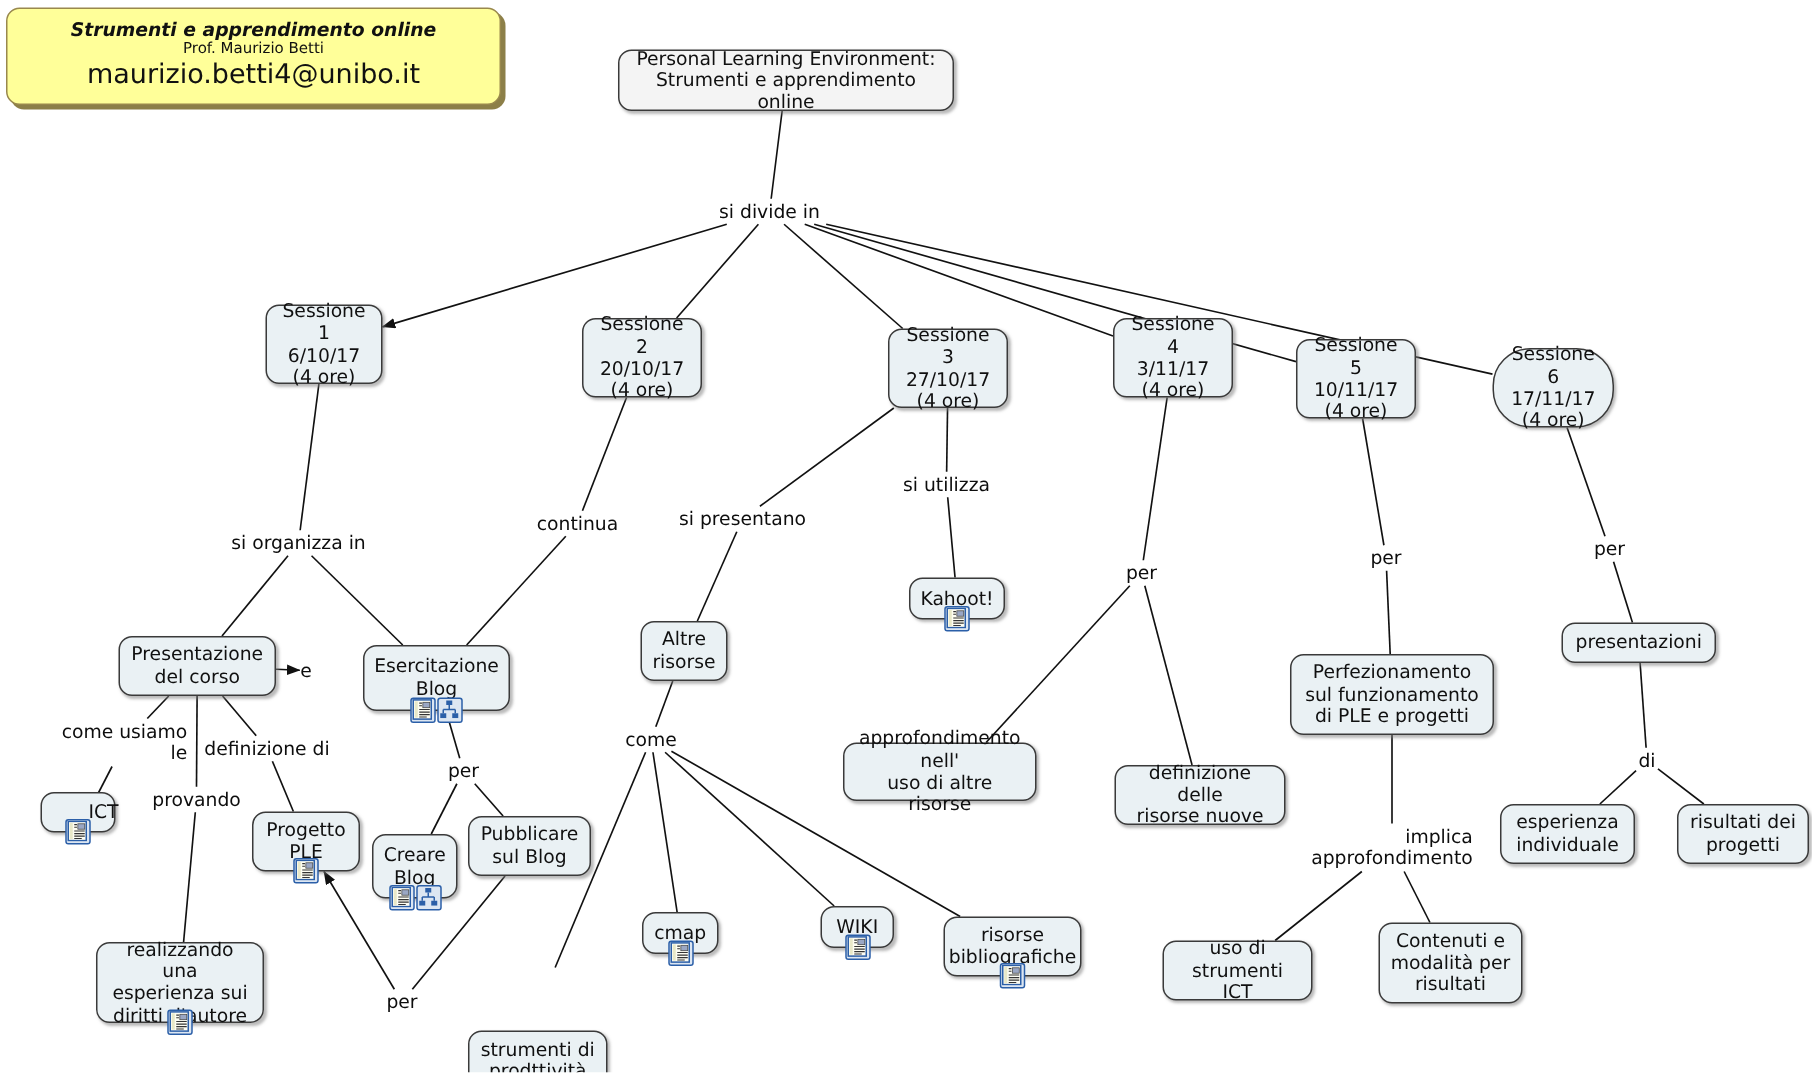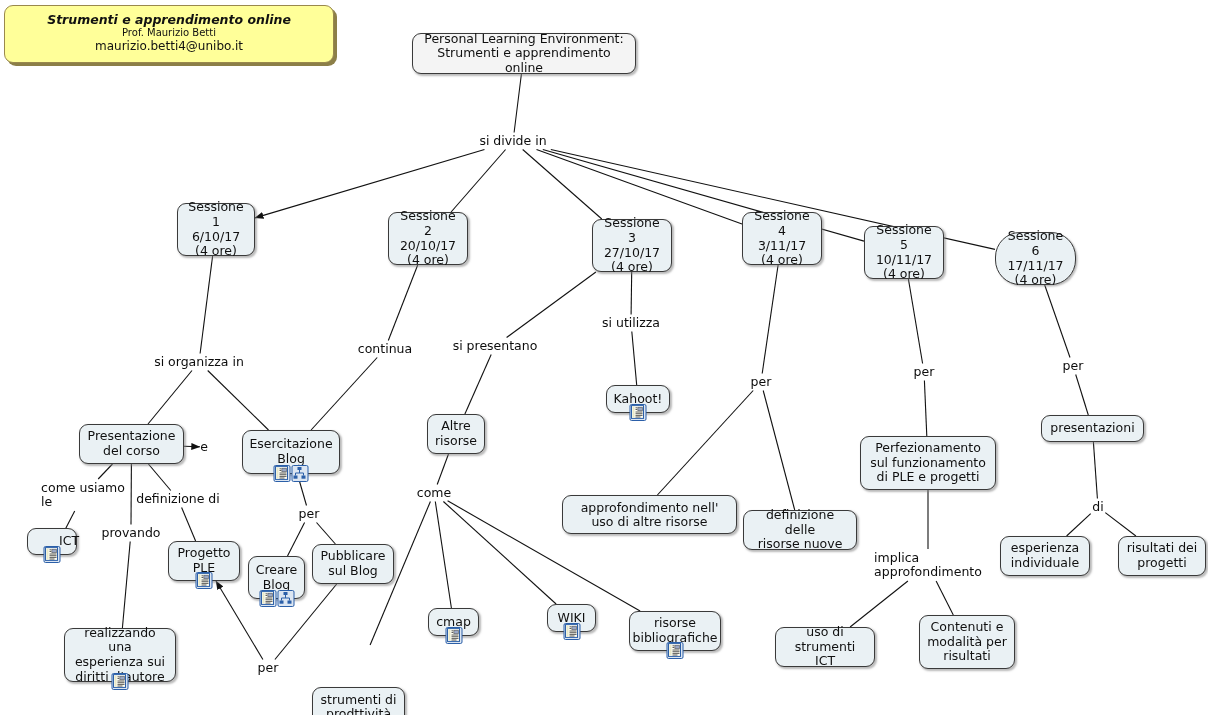--- a/index.html
+++ b/index.html
@@ -51,21 +51,21 @@
   .title-line1 .emph {
     font-weight: bold;
     font-style: italic;
   }
   .title-line2 {
     font-size: 12.5px;
     font-weight: bold;
     font-style: italic;
   }
   .title-line3 { font-size: 10px; }
-  .title-line4 { font-size: 12px; }
+  .title-line4 { font-size: 18px; }
 
   
   .node {
     position: absolute;
     box-sizing: border-box;
     background: #eaf1f4;
     border: 1.1px solid #3a3a3a;
     border-radius: 9px;
     box-shadow: 1.5px 1.5px 2px rgba(130,130,130,0.55);
     display: flex;
@@ -105,21 +105,21 @@
   }
   .ricon svg { display: block; }
 
   
   .link-label {
     position: absolute;
     font-size: 12.5px;
     color: #0d0d0d;
     background: transparent;
     line-height: 1.12;
-    text-align: left;
+    text-align: right;
     white-space: pre-line;
     transform: translate(-50%, -50%);
     pointer-events: none;
   }
 </style>
 </head>
 <body>
 
 <div id="canvas">
 
@@ -353,21 +353,21 @@
               <rect x="7.4" y="2.2" width="4.6" height="3.6" fill="#9aa7c4" stroke="#444" stroke-width="0.5"></rect>
               <g stroke="#333" stroke-width="0.8">
                 <line x1="5" y1="2.8" x2="6.8" y2="2.8"></line>
                 <line x1="5" y1="4.5" x2="6.8" y2="4.5"></line>
                 <line x1="5" y1="7" x2="12" y2="7"></line>
                 <line x1="5" y1="8.7" x2="12" y2="8.7"></line>
                 <line x1="5" y1="10.4" x2="12" y2="10.4"></line>
                 <line x1="5" y1="12" x2="10" y2="12"></line>
               </g>
             </svg></span></div></div>
-      <div class="node" style="left: 562px; top: 495px; width: 175px; height: 39px; justify-content: flex-end;"><span class="label">approfondimento nell'
+      <div class="node" style="left: 562px; top: 495px; width: 129px; height: 39px;"><span class="label">approfondimento nell'
 uso di altre risorse</span></div>
       <div class="node" style="left: 743px; top: 510px; width: 114px; height: 40px;"><span class="label">definizione delle
 risorse nuove</span></div>
       <div class="node" style="left: 860px; top: 436px; width: 136px; height: 54px; text-align: center;"><span class="label">Perfezionamento
 sul  funzionamento
 di PLE e progetti</span></div>
       <div class="node" style="left: 775px; top: 627px; width: 100px; height: 40px;"><span class="label">uso di
 strumenti ICT</span></div>
       <div class="node" style="left: 919px; top: 615px; width: 96px; height: 54px;"><span class="label">Contenuti e
 modalità per

